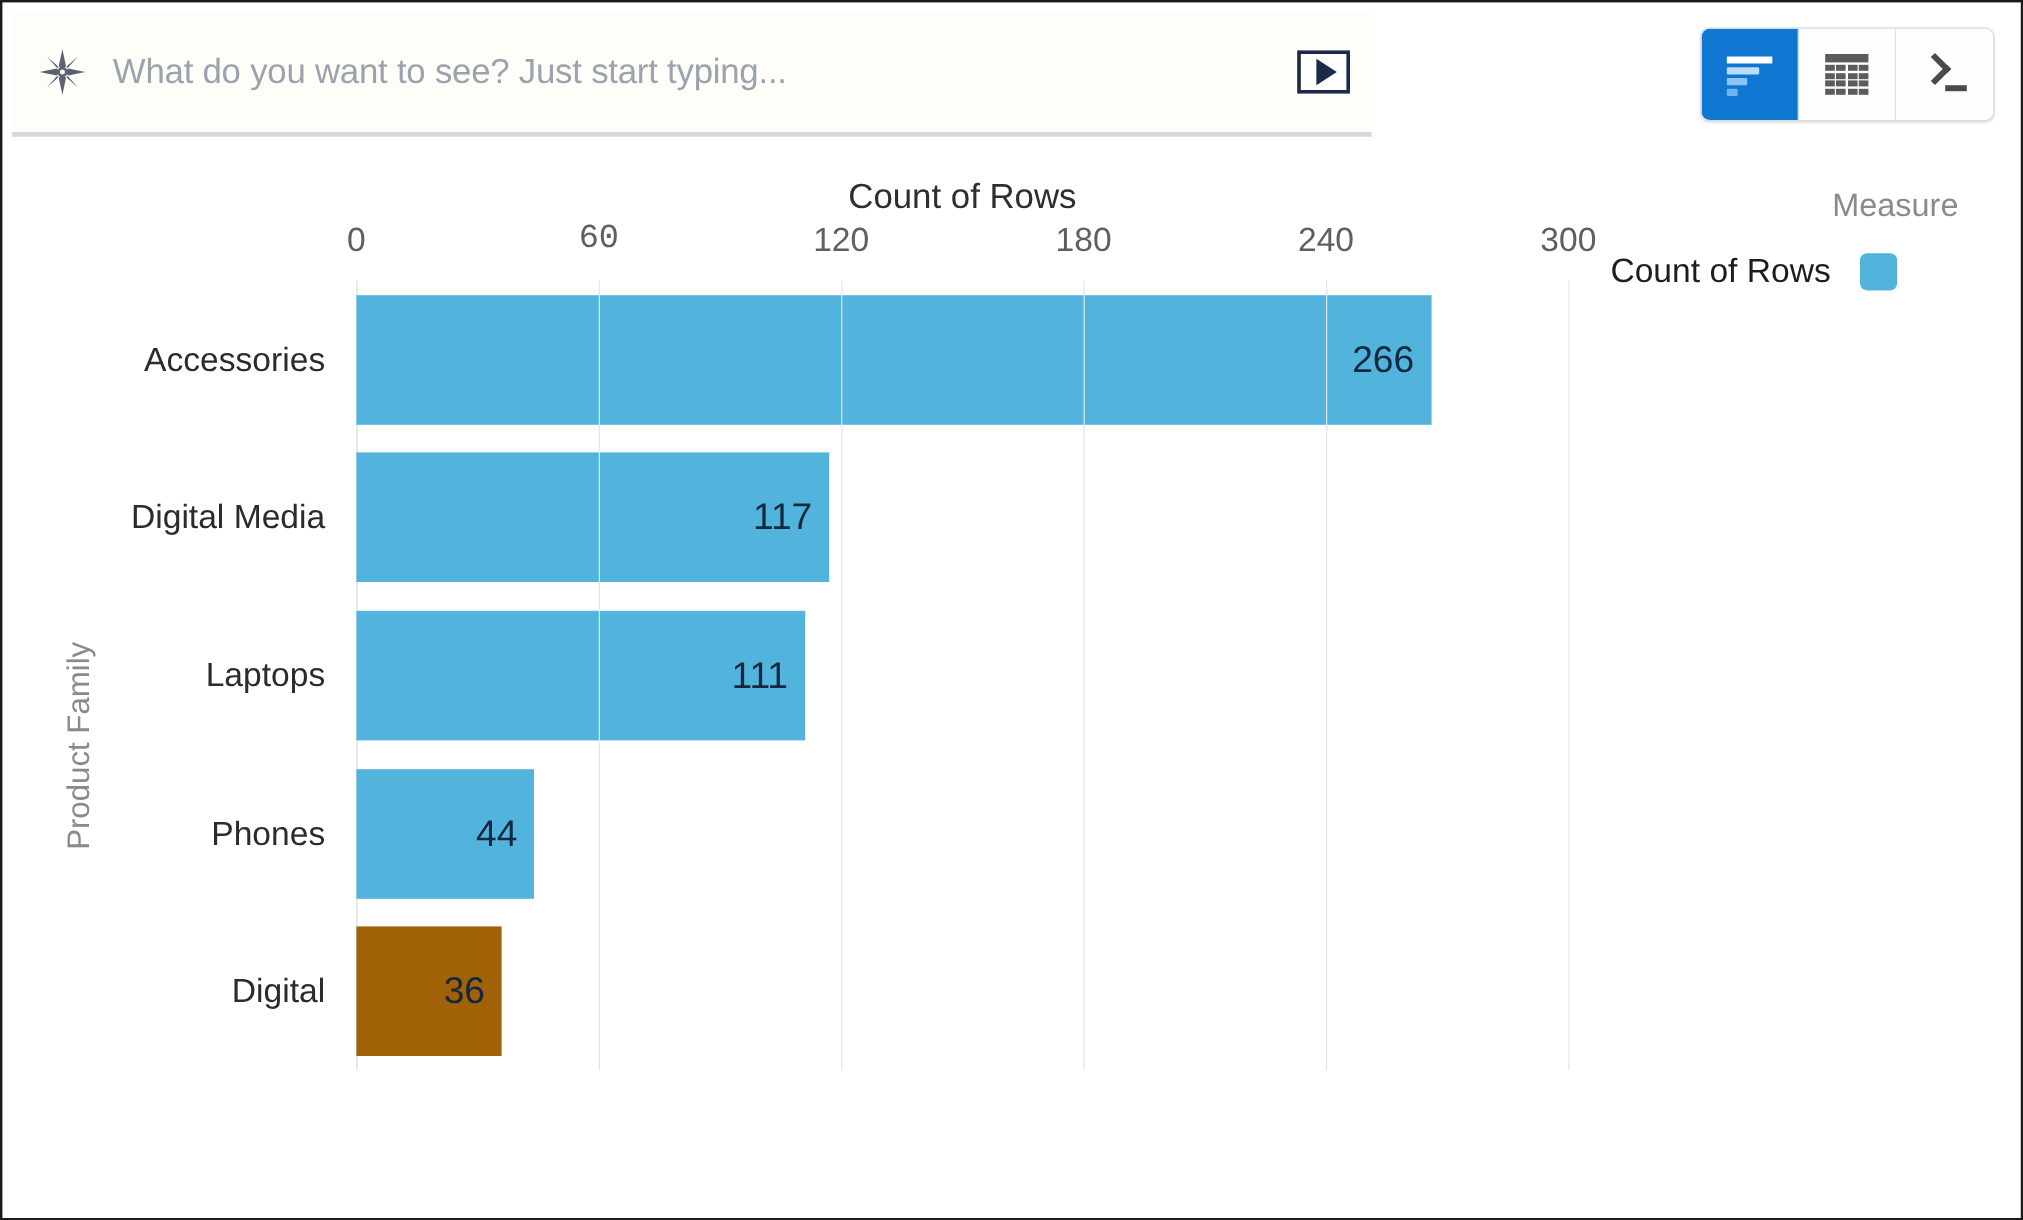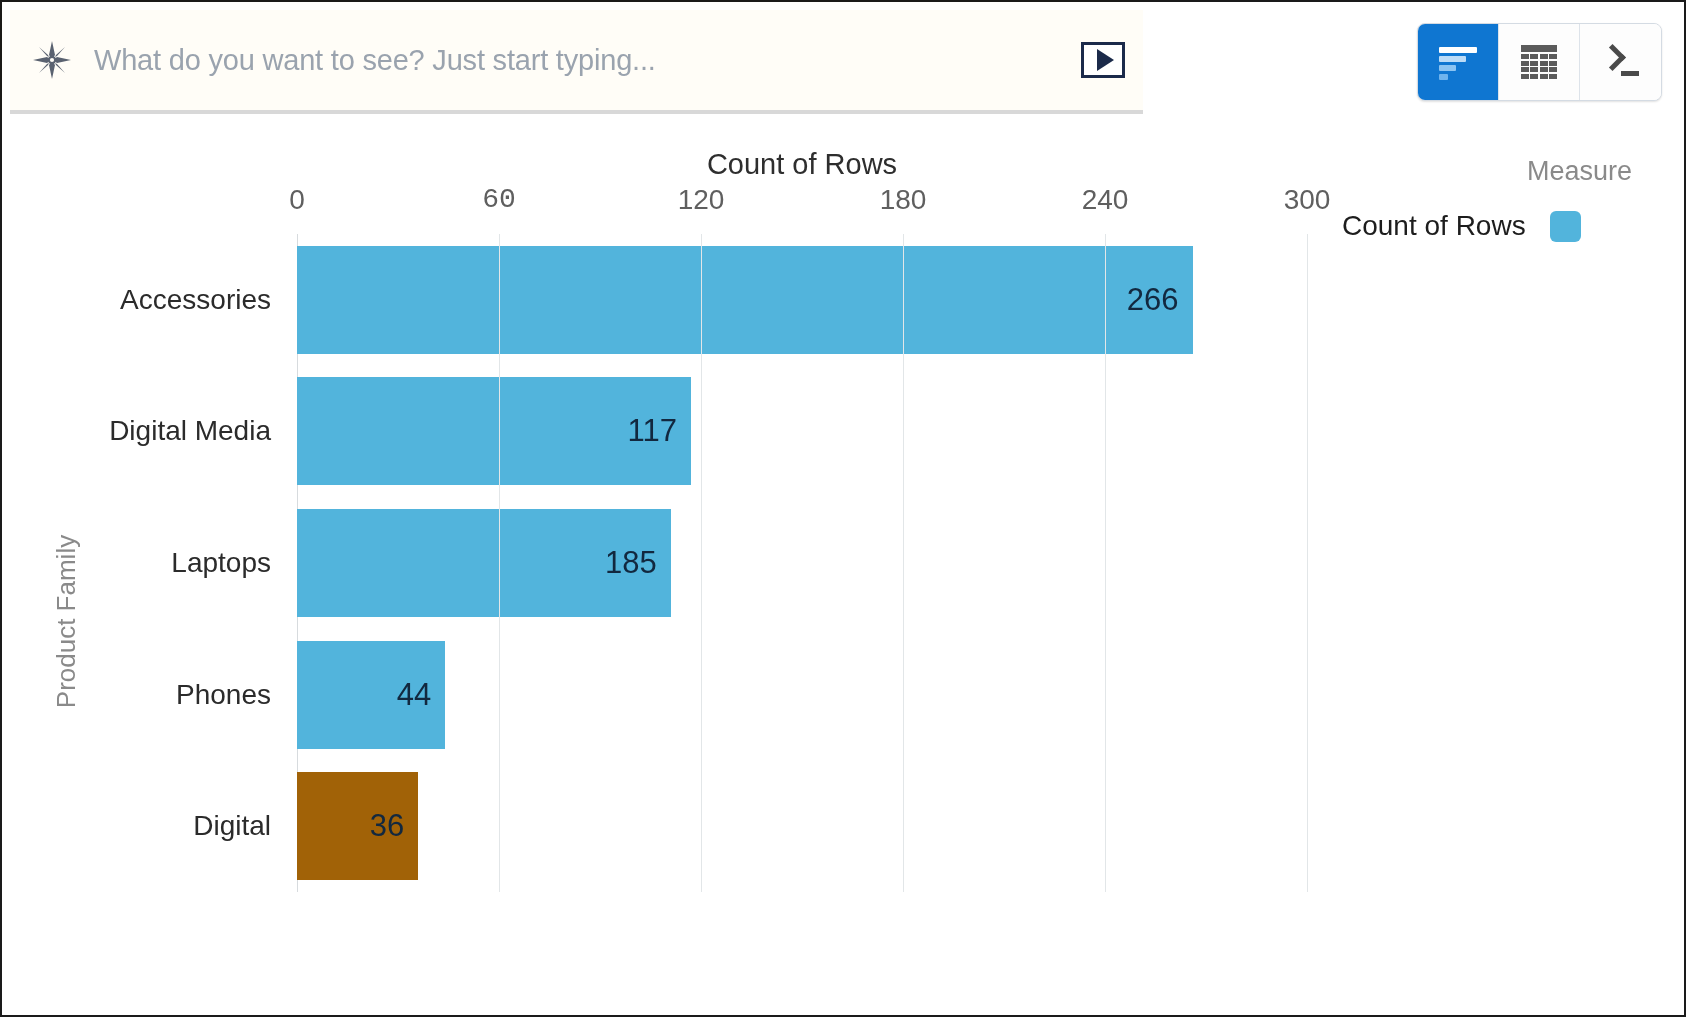--- a/index.html
+++ b/index.html
@@ -428,21 +428,21 @@
               <span class="bar-value">266</span>
             </div>
           </div>
           <div class="bar-row" style="top: 143.444px; height: 107.912px;">
             <div class="bar" style="width: 393.9px; background: rgb(82, 180, 220);">
               <span class="bar-value">117</span>
             </div>
           </div>
           <div class="bar-row" style="top: 275.044px; height: 107.912px;">
             <div class="bar" style="width: 373.7px; background: rgb(82, 180, 220);">
-              <span class="bar-value">185</span>
+              <span class="bar-value">111</span>
             </div>
           </div>
           <div class="bar-row" style="top: 406.644px; height: 107.912px;">
             <div class="bar" style="width: 148.133px; background: rgb(82, 180, 220);">
               <span class="bar-value">44</span>
             </div>
           </div>
           <div class="bar-row" style="top: 538.244px; height: 107.912px;">
             <div class="bar" style="width: 121.2px; background: #a16207;">
               <span class="bar-value">36</span>

